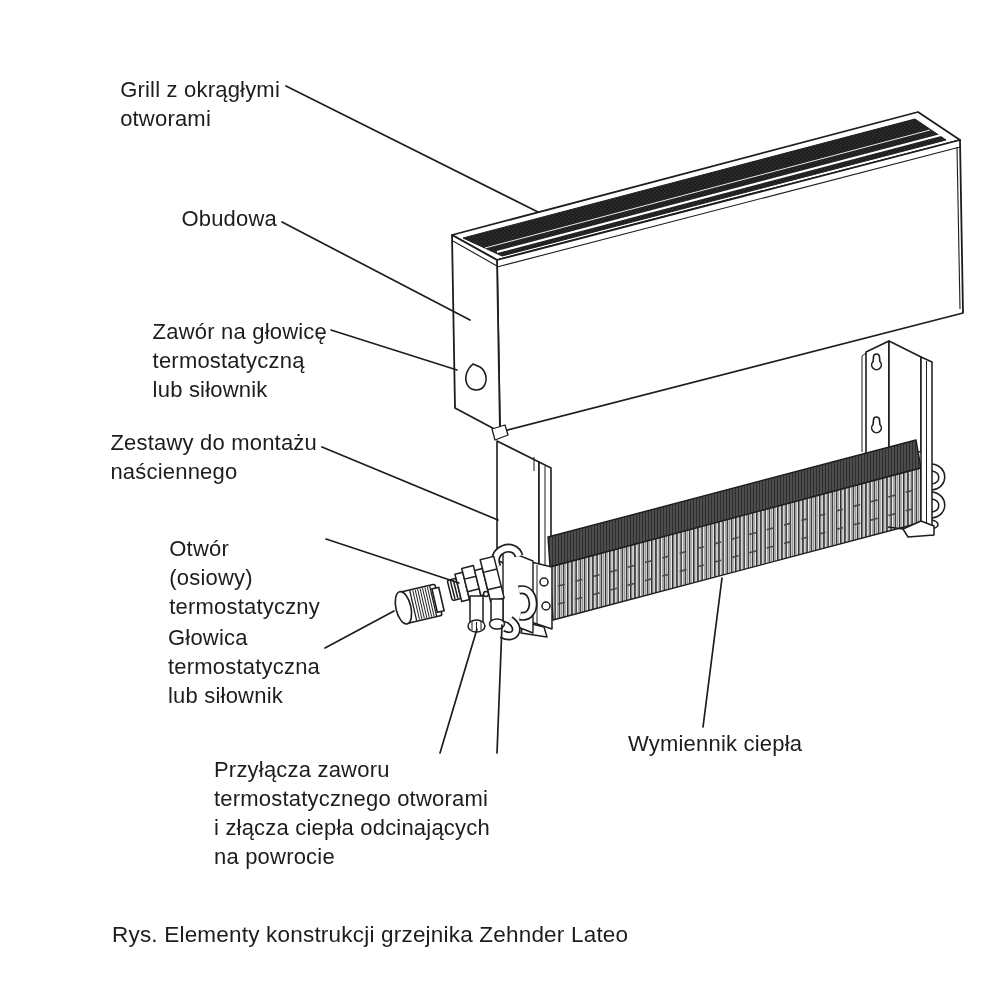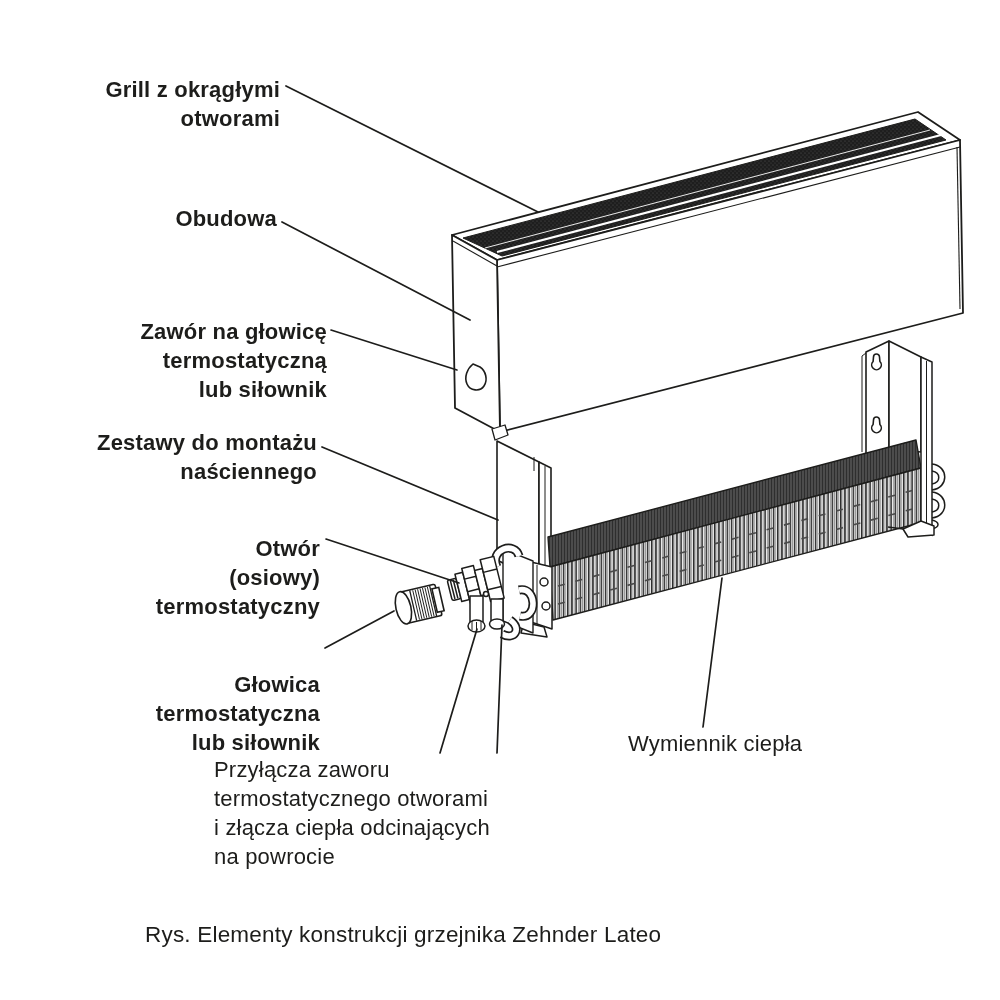--- a/index.html
+++ b/index.html
@@ -5,23 +5,23 @@
   html,body{margin:0;padding:0;background:#fff;}
   .stage{
     position:relative;width:1000px;height:1000px;background:#ffffff;
     font-family:"Liberation Sans",sans-serif;color:#1d1d1b;overflow:hidden;
   }
   .diagram-svg{position:absolute;left:0;top:0;}
   .label{
     position:absolute;font-size:22px;line-height:29px;letter-spacing:.2px;
     white-space:nowrap;color:#1d1d1b;
   }
-  .label.r{text-align:right;font-weight:bold;}
+  .label.r{}
   .caption{
-    position:absolute;font-size:22.5px;letter-spacing:.2px;white-space:nowrap;color:#1d1d1b;margin-left:33px;
+    position:absolute;font-size:22.5px;letter-spacing:.2px;white-space:nowrap;color:#1d1d1b;
   }
 </style>
 </head>
 <body>
 
 <div class="stage">
 
 <svg class="diagram-svg" width="1000" height="1000" viewBox="0 0 1000 1000">
   <defs>
     <pattern id="pGrill" width="4" height="4" patternUnits="userSpaceOnUse">
@@ -186,21 +186,21 @@
     <div>Zestawy do montażu</div>
     <div>naściennego</div>
   </div>
 
   <div class="label r" style="top:534px;right:680px">
     <div>Otwór</div>
     <div>(osiowy)</div>
     <div>termostatyczny</div>
   </div>
 
-  <div class="label r" style="top:670px;right:680px">
+  <div class="label r" style="top:623px;right:680px">
     <div>Głowica</div>
     <div>termostatyczna</div>
     <div>lub siłownik</div>
   </div>
 
   <div class="label" style="top:755px;left:214px">
     <div>Przyłącza zaworu</div>
     <div>termostatycznego otworami</div>
     <div>i złącza ciepła odcinających</div>
     <div>na powrocie</div>

